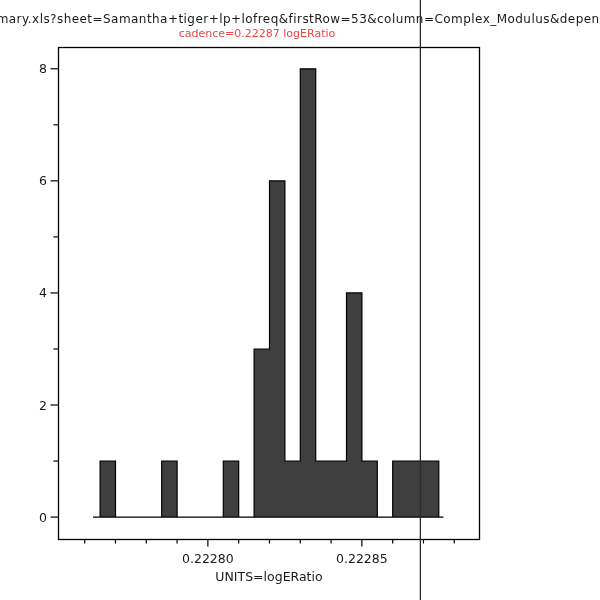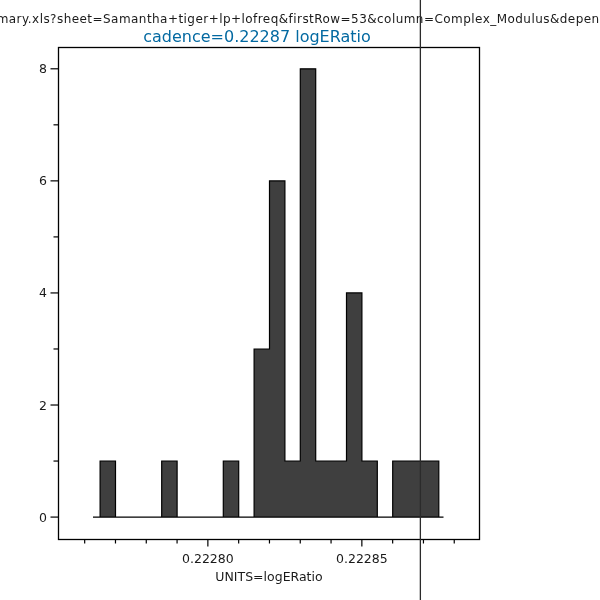--- a/index.html
+++ b/index.html
@@ -26,22 +26,22 @@
     font-size: 12px;
     letter-spacing: 0.45px;
     color: #1a1a1a;
   }
   .title-line2 {
     position: absolute;
     top: 27px;
     left: 257px;
     transform: translateX(-50%);
     white-space: nowrap;
-    font-size: 16px;
-    color: #0369a1;
+    font-size: 11px;
+    color: #ef4444;
   }
   svg.plot {
     position: absolute;
     top: 0;
     left: 0;
   }
 </style>
 </head>
 <body>
 

